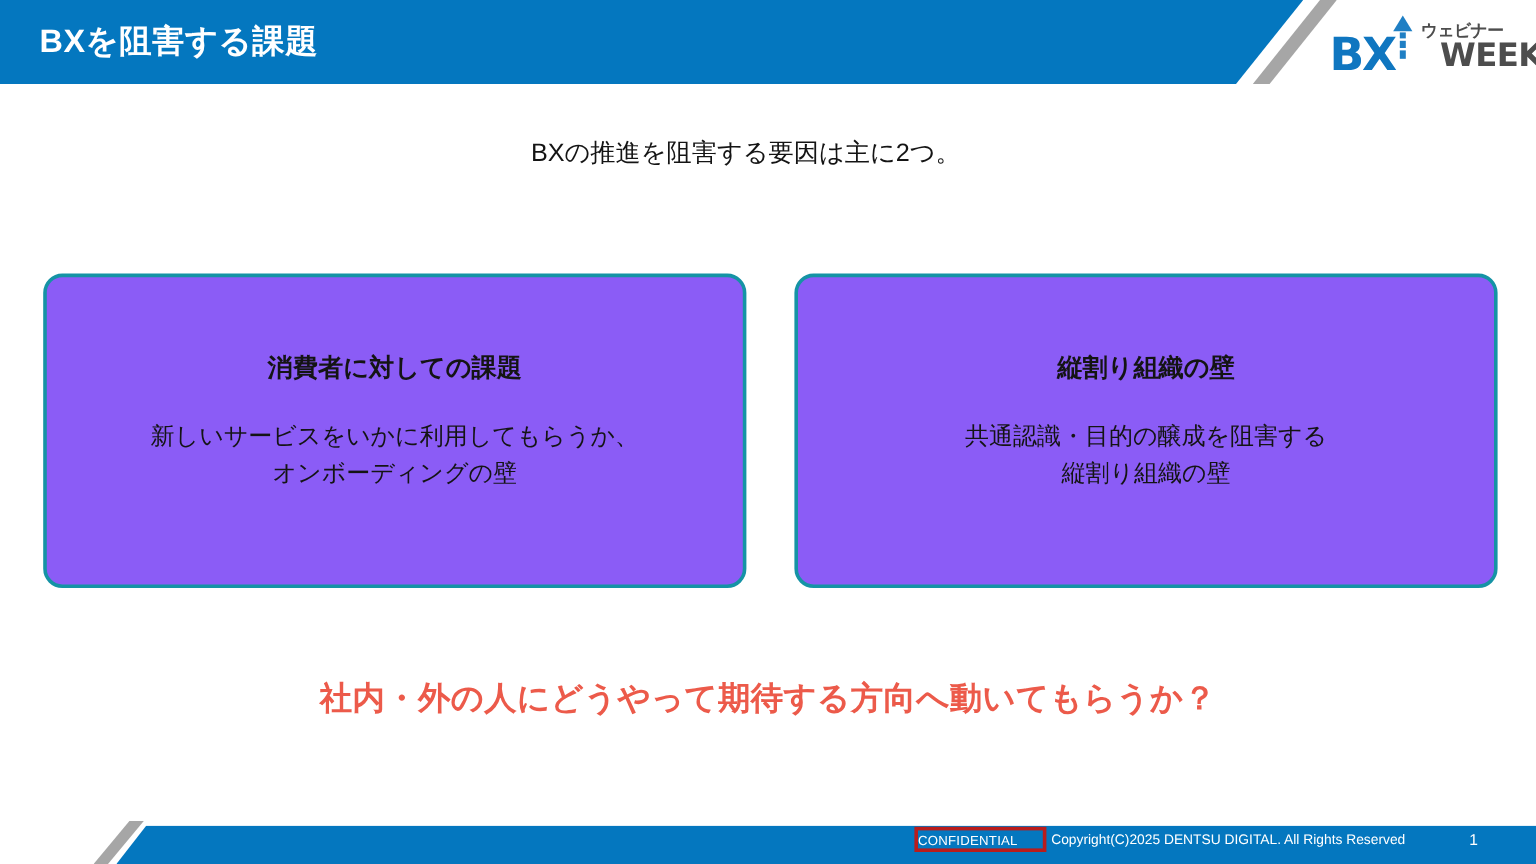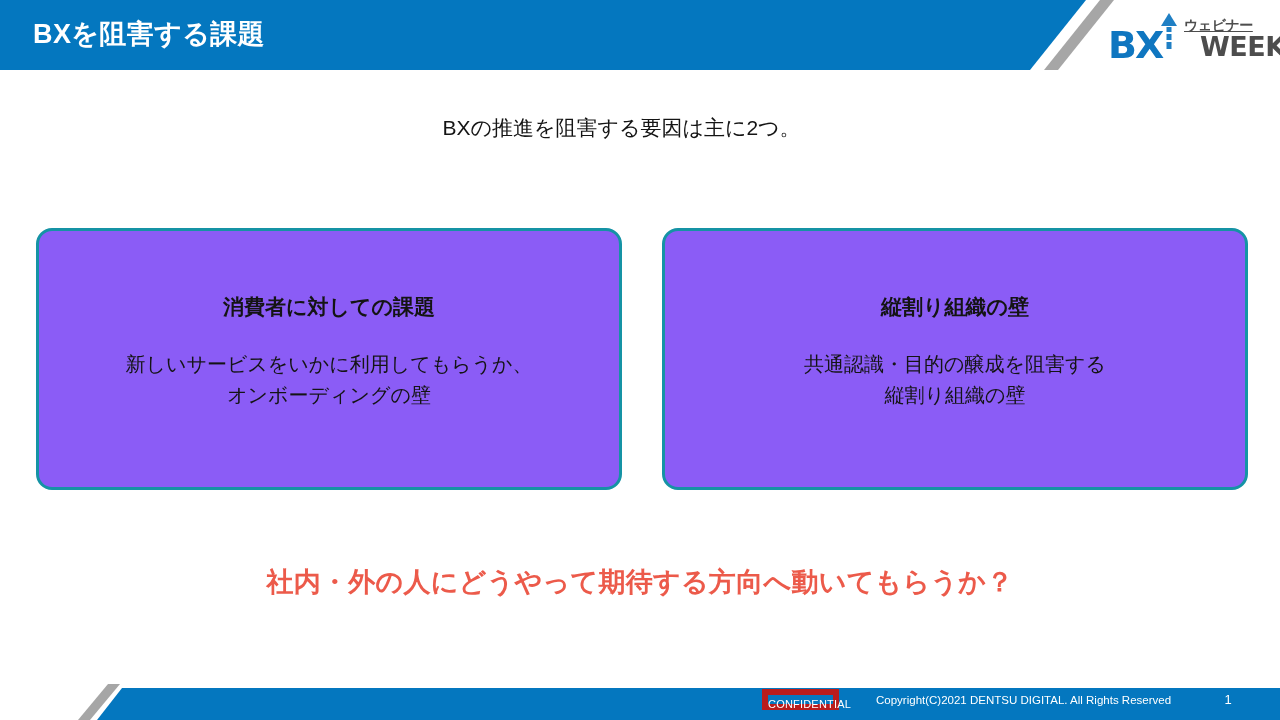--- a/index.html
+++ b/index.html
@@ -93,21 +93,20 @@
   .logo-kana {
     position: absolute;
     left: 76px;
     top: 5px;
     font-size: 14px;
     font-weight: bold;
     color: #4d4d4d;
     line-height: 16px;
     letter-spacing: -0.5px;
     white-space: nowrap;
-    text-decoration: underline;
   }
   .logo-week {
     position: absolute;
     left: 92px;
     top: 20px;
     font-size: 27px;
     font-weight: bold;
     color: #4d4d4d;
     line-height: 30px;
     letter-spacing: -0.5px;
@@ -202,24 +201,24 @@
     width: 300px;
     height: 36px;
     background: #a6a6a6;
     -webkit-clip-path: polygon(108px 0, 120px 0, 90px 36px, 78px 36px);
     clip-path: polygon(108px 0, 120px 0, 90px 36px, 78px 36px);
   }
   .confidential {
     position: absolute;
     left: 762px;
     top: 5px;
-    width: 77px;
+    width: 110px;
     height: 21px;
     box-sizing: border-box;
-    border: 6px solid #b91c1c;
+    border: 3px solid #b91c1c;
     color: #ffffff;
     font-size: 11px;
     line-height: 19px;
     letter-spacing: 0.2px;
   }
   .copyright {
     position: absolute;
     left: 876px;
     top: 8px;
     color: #ffffff;
@@ -274,17 +273,17 @@
     <div class="card-body">共通認識・目的の醸成を阻害する
 縦割り組織の壁</div>
   </div>
 
   <div class="highlight">社内・外の人にどうやって期待する方向へ動いてもらうか？</div>
 
   <div class="footer">
     <div class="footer-stripe"></div>
     <div class="footer-band"></div>
     <div class="confidential">CONFIDENTIAL</div>
-    <div class="copyright">Copyright(C)2021 DENTSU DIGITAL. All Rights Reserved</div>
+    <div class="copyright">Copyright(C)2025 DENTSU DIGITAL. All Rights Reserved</div>
     <div class="page-number">1</div>
   </div>
 
 </div>
 
 </body></html>

